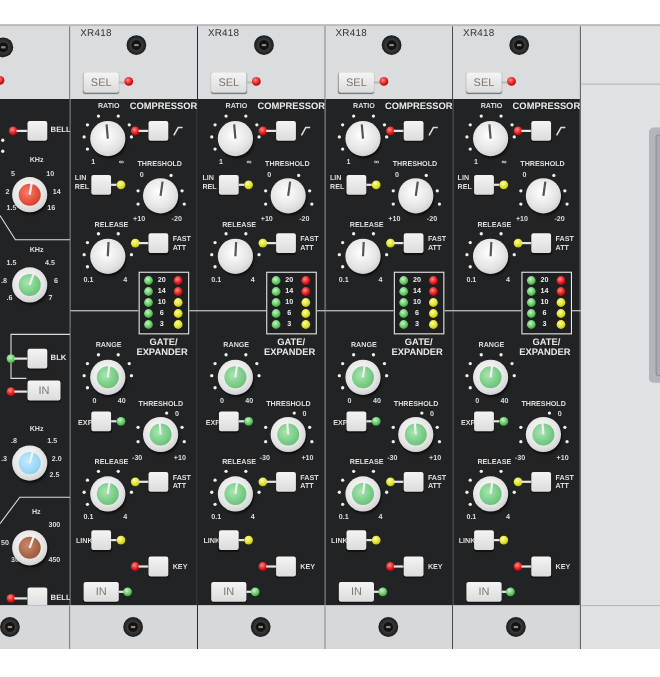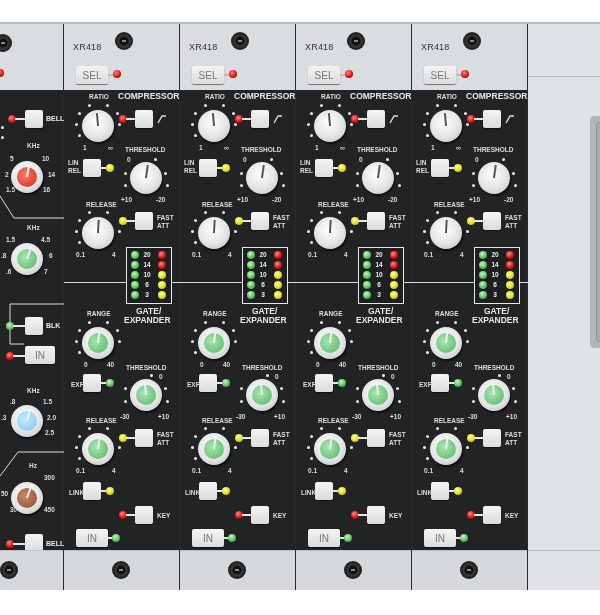--- a/index.html
+++ b/index.html
@@ -6,21 +6,21 @@
   html, body { width: 600px; height: 615px; background: #ffffff; overflow: hidden; }
   body { position: relative; font-family: "Liberation Sans", sans-serif; }
 
   .rack { position: absolute; left: 0; top: 22px; width: 600px; height: 568px; background: #d9dcdf; border-top: 2px solid #b9bcbf; border-bottom: 2px solid #c6c9cc; }
 
   .module { position: absolute; top: 0; height: 566px; background: #d3d6d9; border-right: 1px solid #2a2a2a; }
   .mod-top { position: absolute; left: 0; top: 0; width: 100%; height: 66px; background: #dadde0; }
   .mod-dark { position: absolute; left: 0; top: 66px; width: 100%; height: 460px; background: #222325; }
   .mod-bottom { position: absolute; left: 0; top: 526px; width: 100%; height: 40px; background: #d6d9dc; border-top: 1px solid #bfc2c5; }
 
-  .model { position: absolute; left: 9px; top: 18px; font-size: 9px; color: #333; letter-spacing: .2px; }
+  .model { position: absolute; left: 9px; top: 1px; font-size: 9px; color: #333; letter-spacing: .2px; }
   .jack { position: absolute; width: 18px; height: 18px; border-radius: 50%; background: radial-gradient(circle at 50% 50%, #111 0 30%, #3a3a3a 40%, #1a1a1a 70%, #555 100%); }
   .jack::after { content: ""; position: absolute; left: 7px; top: 8px; width: 4px; height: 2px; background: #888; }
 
   .btn { position: absolute; background: linear-gradient(#f4f4f4, #dcdcdc); border-radius: 2px; box-shadow: 0 1px 1px rgba(0,0,0,.5); color: #777; font-size: 10px; display: flex; align-items: center; justify-content: center; }
   .btn-sq { width: 18px; height: 18px; }
   .btn-wide { width: 36px; height: 18px; }
 
   .led { position: absolute; width: 8px; height: 8px; border-radius: 50%; }
   .led.red { background: radial-gradient(circle at 40% 35%, #ff8a80, #d11 55%, #700 100%); }
   .led.yellow { background: radial-gradient(circle at 40% 35%, #ffffa0, #dede20 55%, #8a8a00 100%); }

